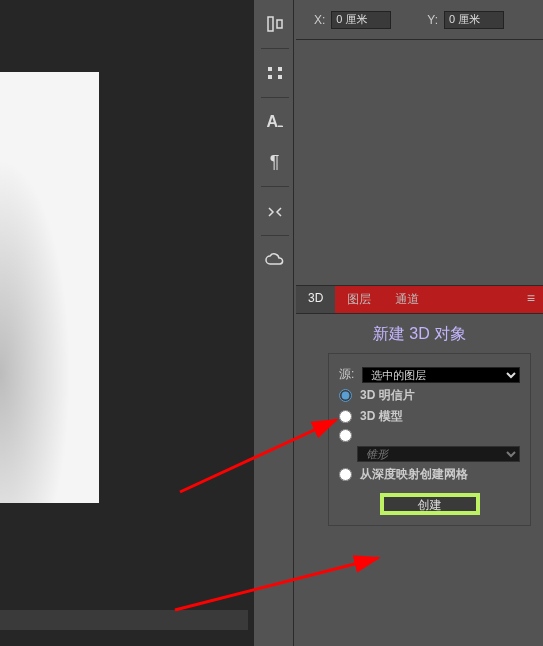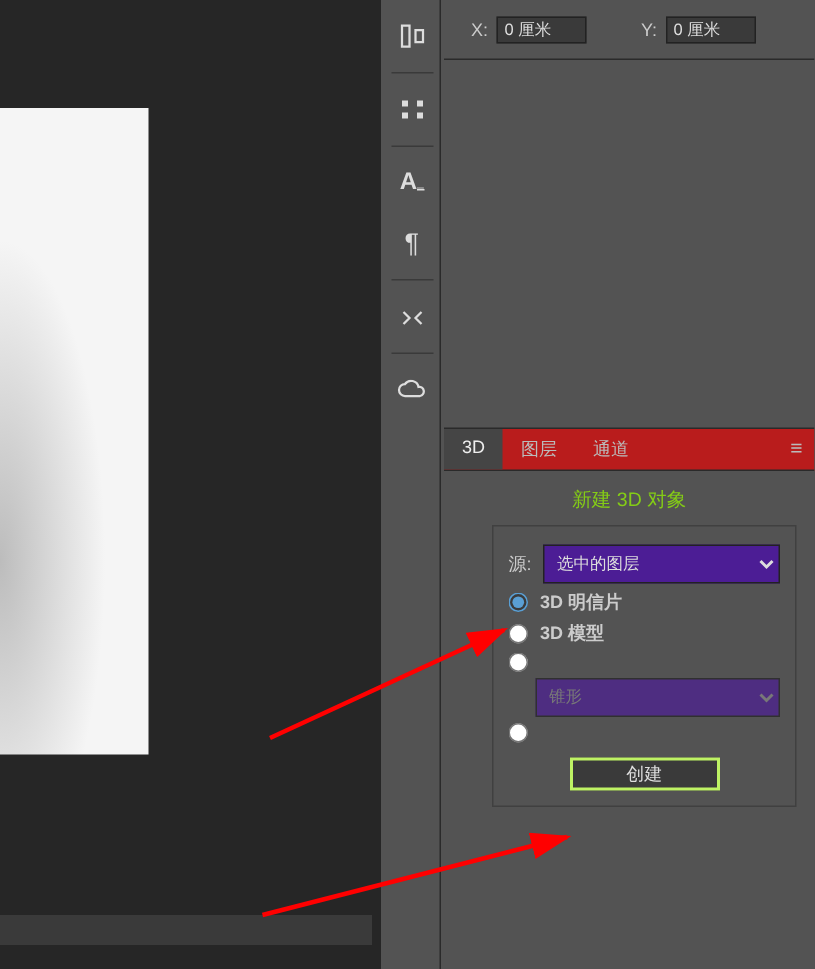--- a/index.html
+++ b/index.html
@@ -20,29 +20,29 @@
 .coords input { background: #3a3a3a; border: 1px solid #222; color: #ddd; font-size: 11px; width: 60px; height: 18px; padding: 0 4px; }
 
 .panel-mid { height: 246px; border-bottom: 1px solid #2a2a2a; }
 
 .tabs { display: flex; height: 28px; background: #b91c1c; border-bottom: 1px solid #2a2a2a; }
 .tab { padding: 5px 12px; font-size: 12px; color: #bbb; cursor: pointer; }
 .tab.active { background: #454545; color: #eee; }
 .tab-menu { margin-left: auto; padding: 4px 8px; color: #bbb; cursor: pointer; font-size: 14px; }
 
 .panel-3d { padding: 6px 0; }
-.panel-title { text-align: center; font-size: 13px; color: #84cc16; padding: 4px 0 8px; }
+.panel-title { text-align: center; font-size: 16px; color: #c4b5fd; padding: 4px 0 8px; }
 .group { margin: 0 12px 4px 32px; border: 1px solid #404040; padding: 8px 10px; background: #535353; }
 .row { display: flex; align-items: center; gap: 8px; margin: 4px 0; font-size: 12px; color: #ccc; }
 .row label { cursor: pointer; font-weight: bold; }
-select { background: #4c1d95; color: #ddd; border: 1px solid #222; font-size: 11px; height: 26px; flex: 1; padding: 0 4px; }
-select:disabled { color: #888; }
+select { background: #000000; color: #ddd; border: 1px solid #222; font-size: 11px; height: 16px; flex: 1; padding: 0 4px; }
+select:disabled { color: #888; font-style: italic; }
 input[type=radio] { accent-color: #5a9fd4; cursor: pointer; }
 .indent { margin-left: 18px; }
-.btn-create { display: block; margin: 10px auto 2px; width: 100px; height: 22px; background: #3a3a3a; border: 2px solid #bef264; color: #ddd; font-size: 12px; cursor: pointer; }
+.btn-create { display: block; margin: 10px auto 2px; width: 100px; height: 22px; background: #3a3a3a; border: 4px solid #bef264; color: #ddd; font-size: 12px; cursor: pointer; }
 
 .arrow { position: absolute; pointer-events: none; }
 </style>
 </head>
 <body>
 
 <div class="canvas-area">
   <div class="canvas-white"></div>
   <div class="canvas-bottom"></div>
 </div>
@@ -122,20 +122,21 @@
       <div class="row">
         <input type="radio" name="m3d" style="">
       </div>
       <div class="row indent">
         <select disabled="">
           <option>锥形</option>
         </select>
       </div>
       <div class="row">
         <input type="radio" name="m3d" style="">
+        <label>从深度映射创建网格</label>
       </div>
 
       <button class="btn-create">创建</button>
     </div>
   </div>
 </div>
 
 <svg class="arrow" style="left:0;top:0" width="543" height="646">
   <defs>
     <marker id="ah" markerWidth="10" markerHeight="10" refX="8" refY="3" orient="auto">

